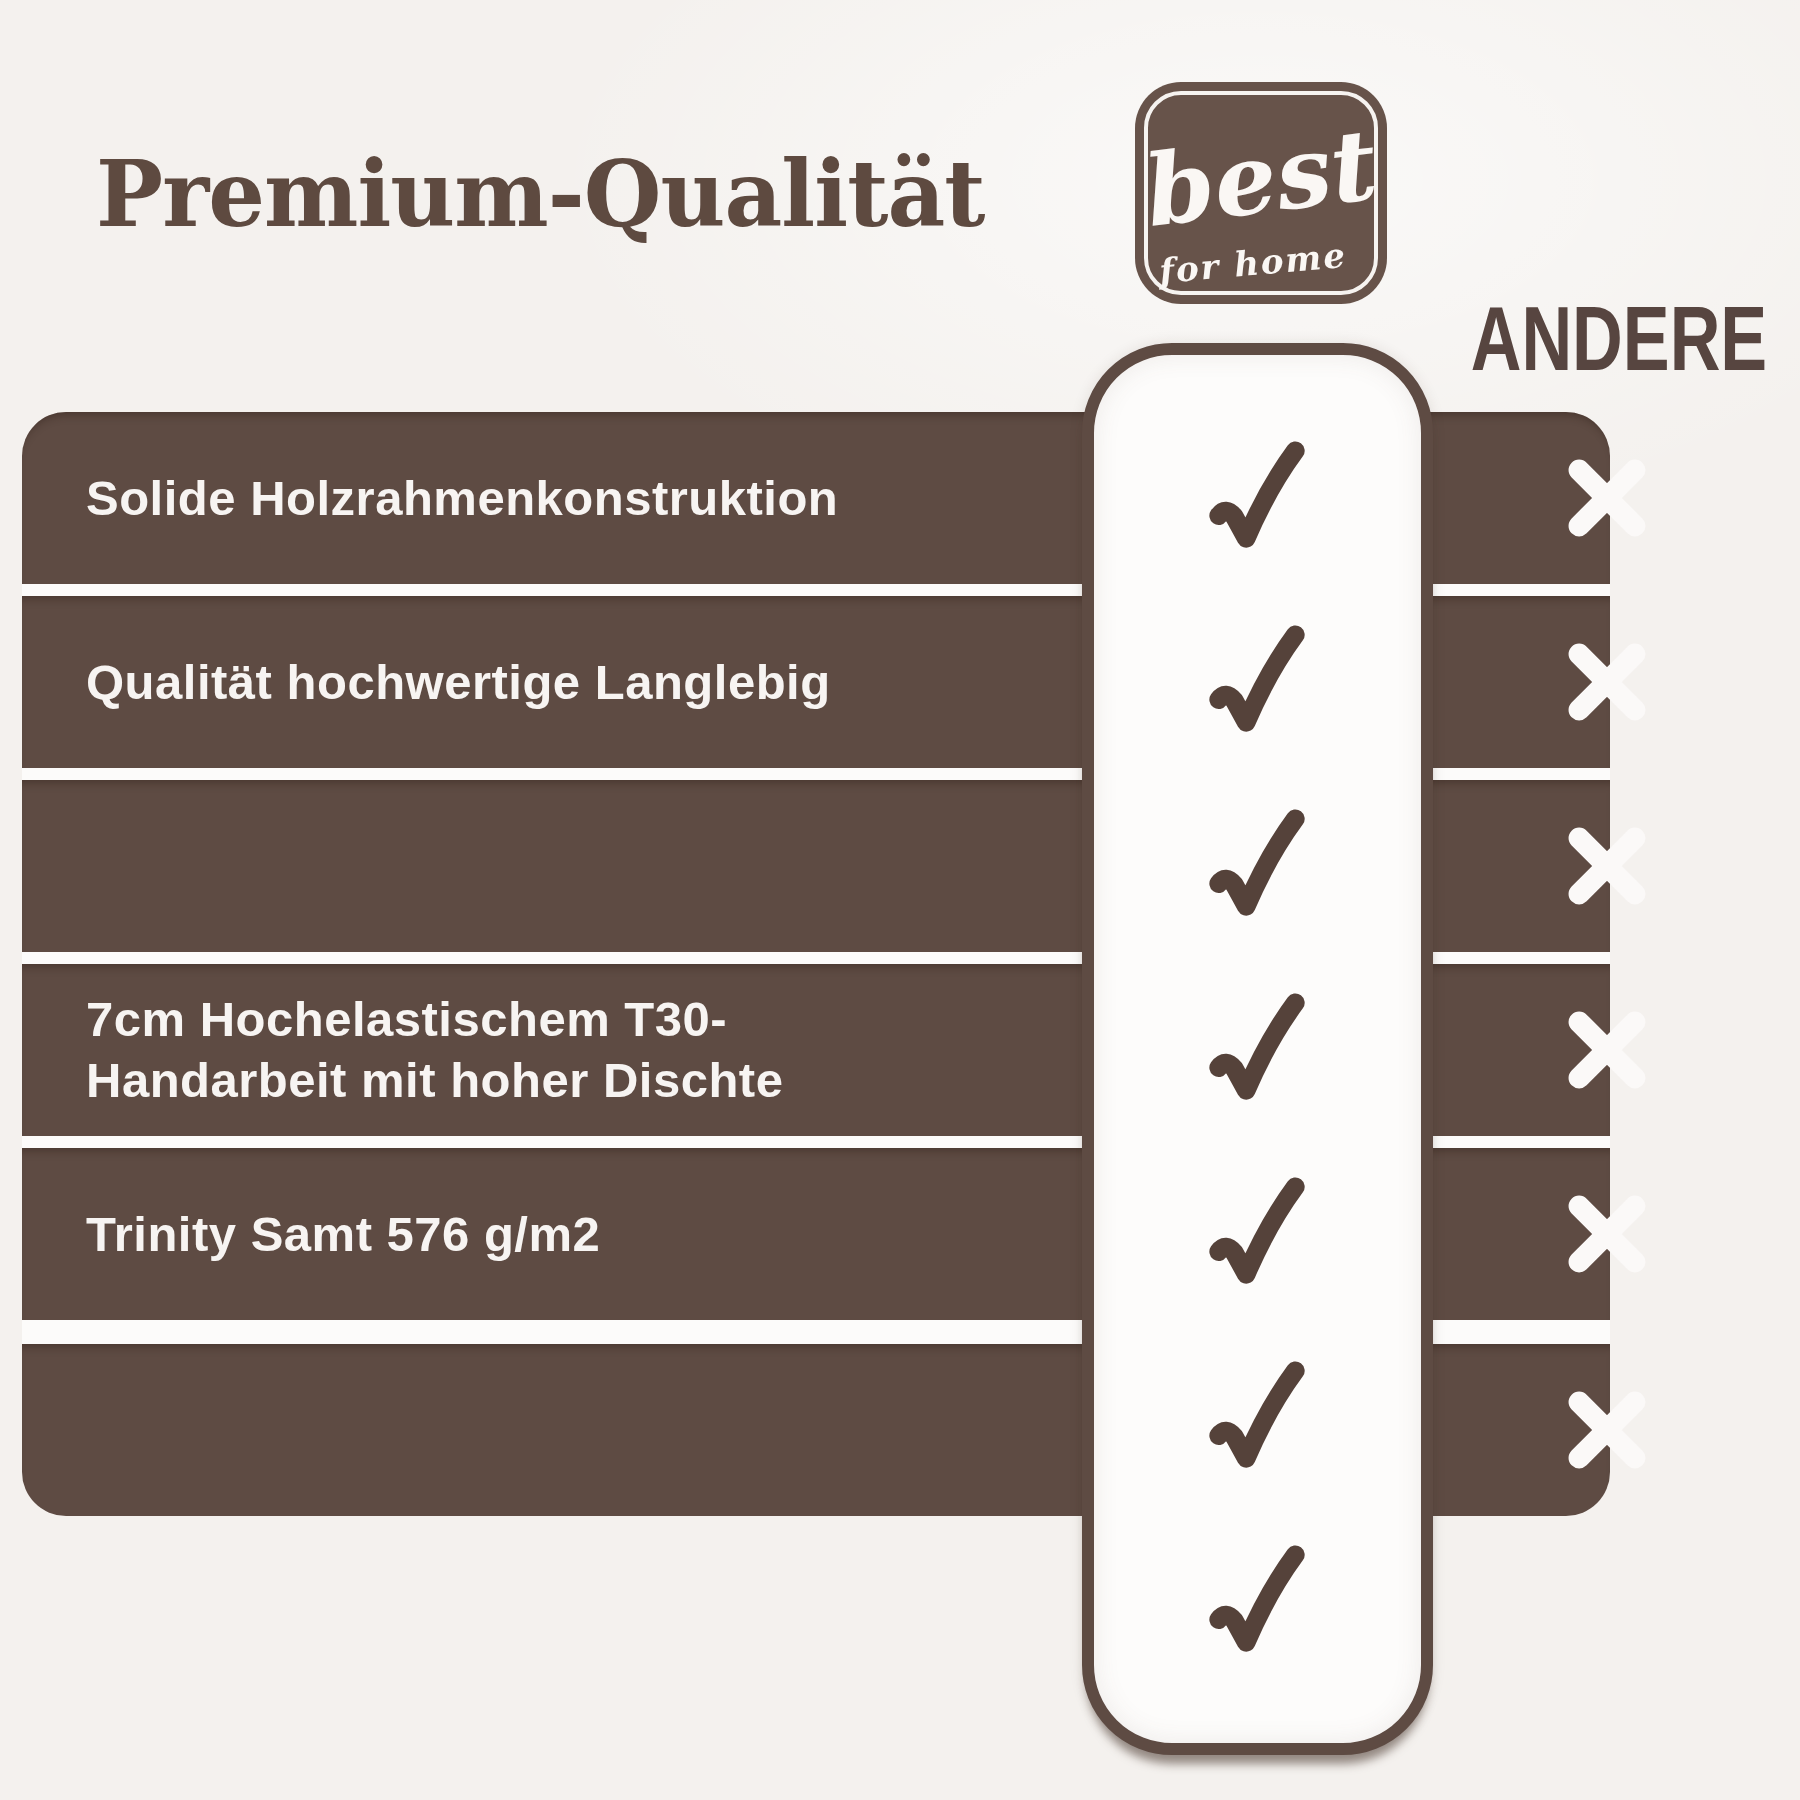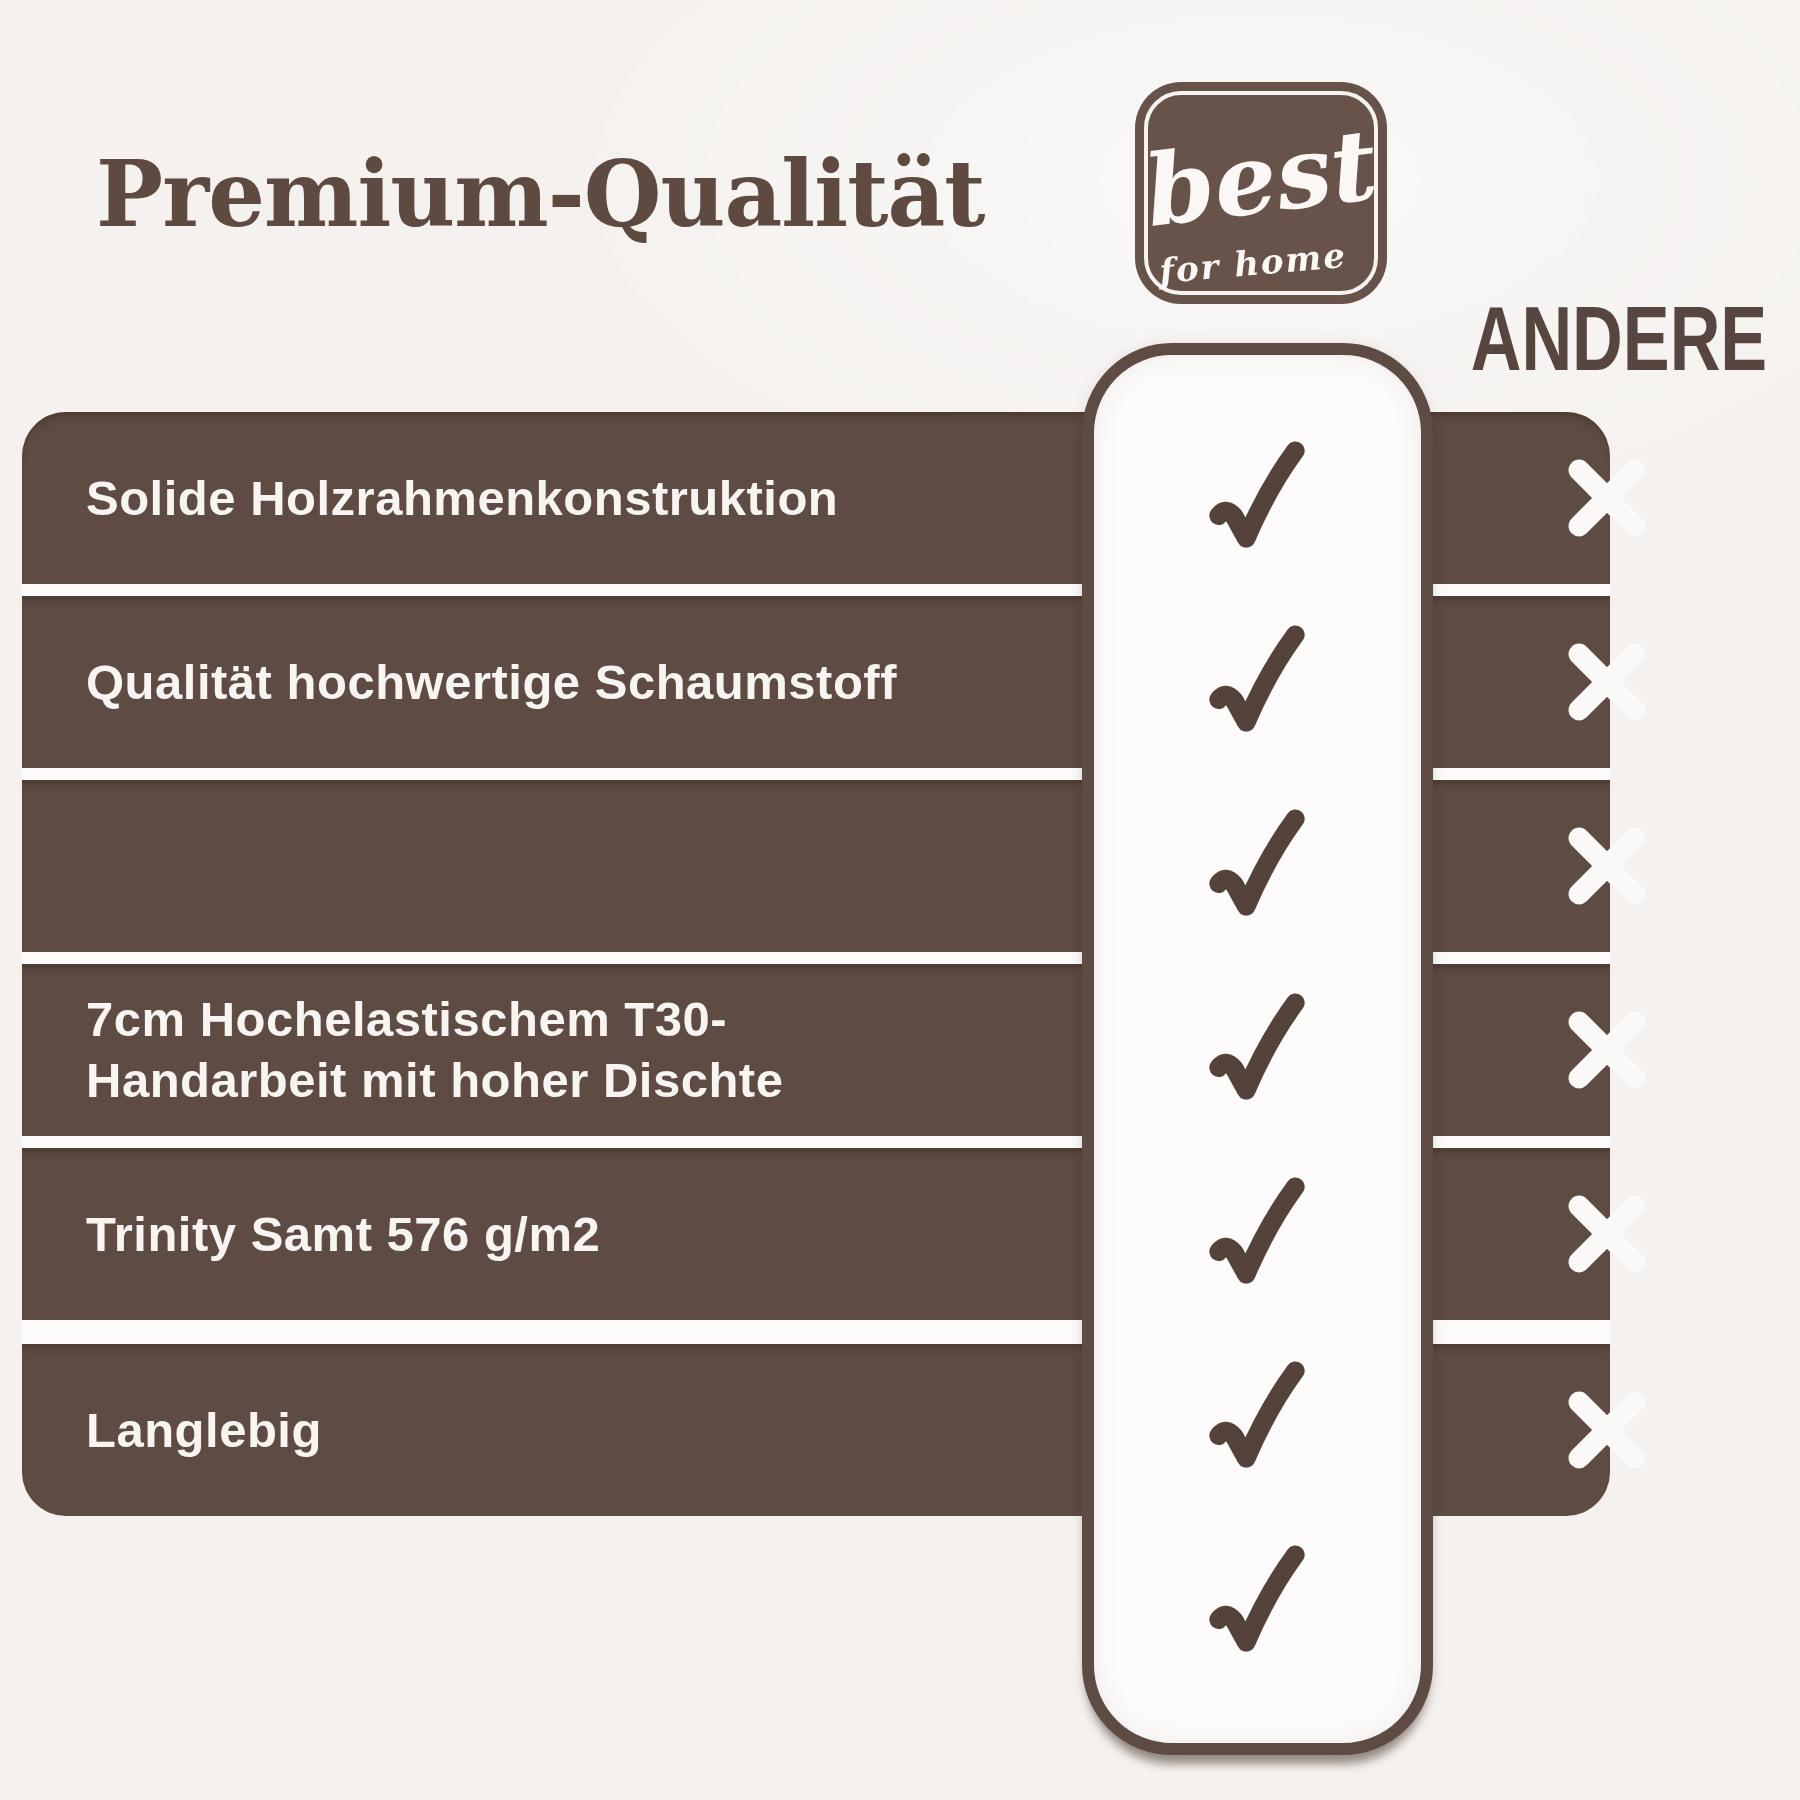--- a/index.html
+++ b/index.html
@@ -80,21 +80,21 @@
       <span class="row-label">Solide Holzrahmenkonstruktion</span>
       <span class="x-icon">
         <svg viewBox="0 0 104 104" width="100" height="100">
             <path d="M23 23 L81 81 M81 23 L23 81" fill="none" stroke="#fbf9f8" stroke-width="22" stroke-linecap="round"></path>
           </svg>
       </span>
     </div>
     <div class="sep"></div>
 
     <div class="row">
-      <span class="row-label">Qualität hochwertige Schaumstoff</span>
+      <span class="row-label">Qualität hochwertige Langlebig</span>
       <span class="x-icon">
         <svg viewBox="0 0 104 104" width="100" height="100">
             <path d="M23 23 L81 81 M81 23 L23 81" fill="none" stroke="#fbf9f8" stroke-width="22" stroke-linecap="round"></path>
           </svg>
       </span>
     </div>
     <div class="sep"></div>
 
     <div class="row">
       <span class="x-icon">
@@ -122,21 +122,20 @@
         <svg viewBox="0 0 104 104" width="100" height="100">
             <path d="M23 23 L81 81 M81 23 L23 81" fill="none" stroke="#fbf9f8" stroke-width="22" stroke-linecap="round"></path>
           </svg>
       </span>
     </div>
     <div class="sep"></div>
 
     <div class="sep"></div>
 
     <div class="row">
-      <span class="row-label">Langlebig</span>
       <span class="x-icon">
         <svg viewBox="0 0 104 104" width="100" height="100">
             <path d="M23 23 L81 81 M81 23 L23 81" fill="none" stroke="#fbf9f8" stroke-width="22" stroke-linecap="round"></path>
           </svg>
       </span>
     </div>
 
   </div>
 
   <div class="check-col">

